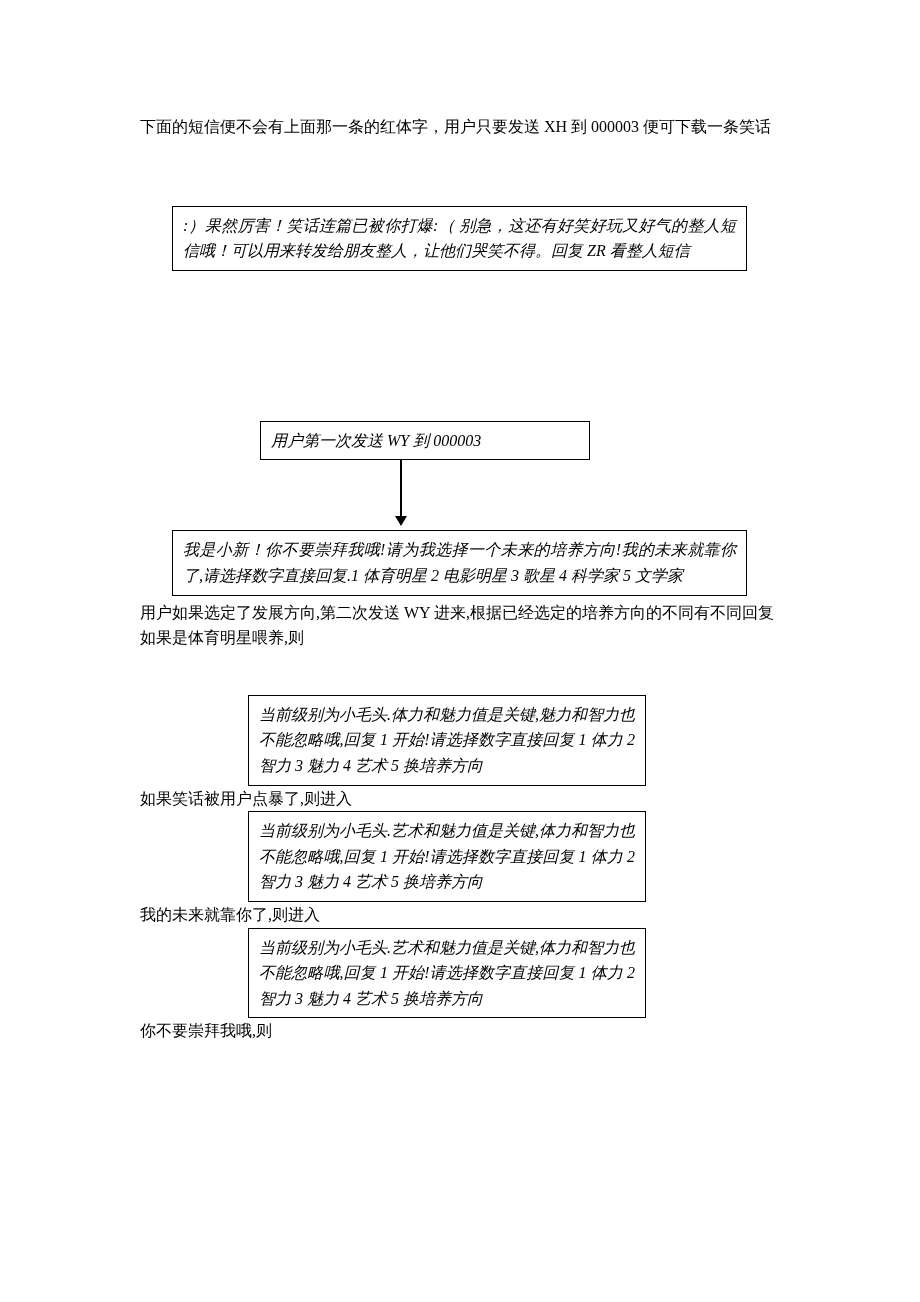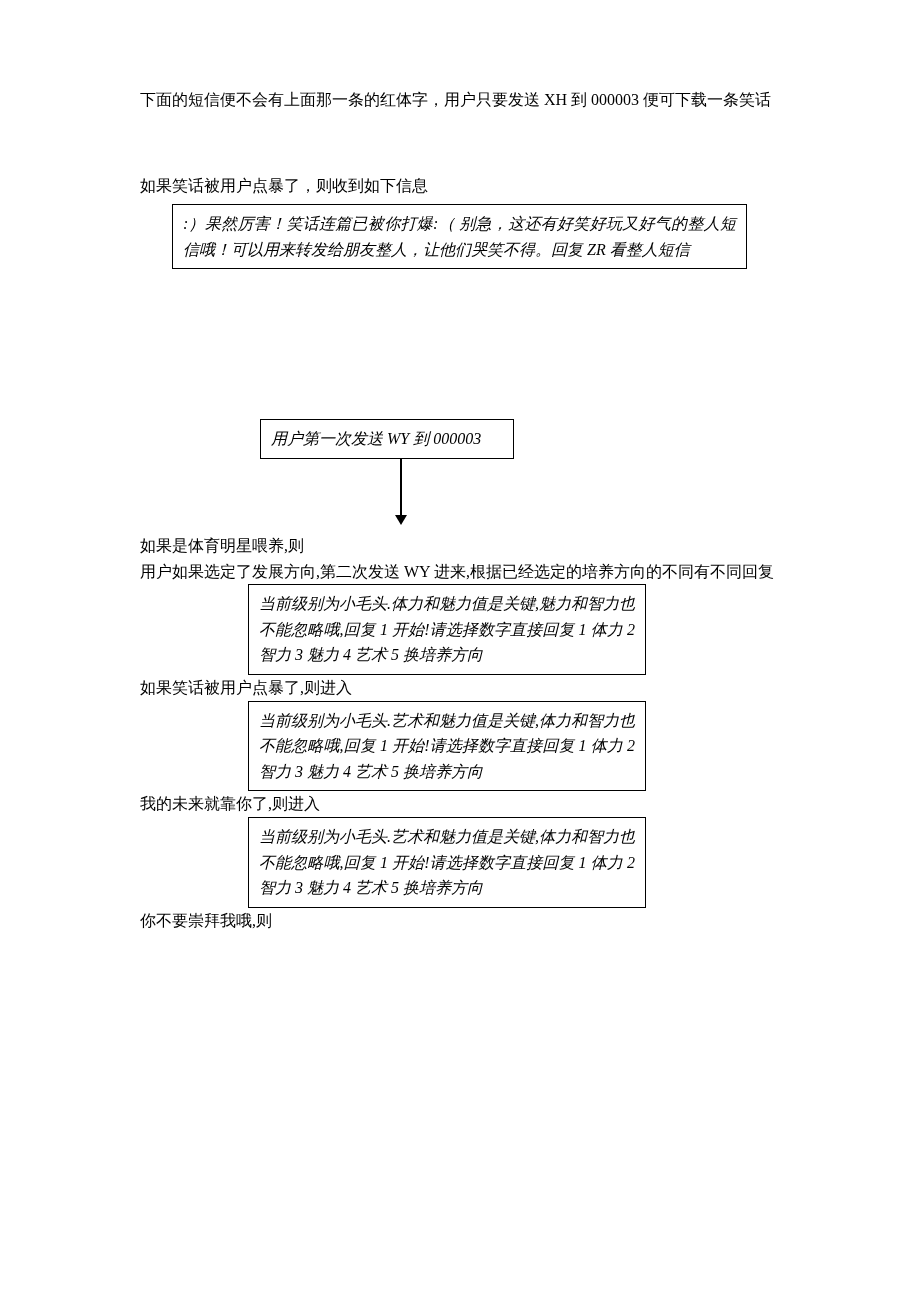--- a/index.html
+++ b/index.html
@@ -9,21 +9,21 @@
     font-family: "SimSun", "宋体", serif;
     font-size: 16px;
     color: #000;
     line-height: 1.6;
   }
   .page {
     width: 920px;
     height: 1302px;
     position: relative;
     box-sizing: border-box;
-    padding: 87px 140px 0 140px;
+    padding: 114px 140px 0 140px;
   }
   .para {
     margin: 0;
     text-align: justify;
   }
   .box {
     border: 1px solid #000;
     padding: 6px 10px;
     box-sizing: border-box;
     text-align: justify;
@@ -50,43 +50,43 @@
 </style>
 </head>
 <body>
 
 <div class="page">
 
   <p class="para">下面的短信便不会有上面那一条的红体字，用户只要发送 XH 到 000003 便可下载一条笑话</p>
 
   <div style="height:60px"></div>
 
-  <p class="para">如果笑话被用户点暴了，则收到如下信息</p>
 
   <div style="height:6px"></div>
 
   <div class="box" style="margin-left:32px; width:575px;">:）果然厉害！笑话连篇已被你打爆:（ 别急，这还有好笑好玩又好气的整人短信哦！可以用来转发给朋友整人，让他们哭笑不得。回复 ZR 看整人短信</div>
 
   <div style="height:150px"></div>
 
-  <div class="box" style="margin-left:120px; width:254px;">用户第一次发送 WY 到 000003</div>
+  <div class="box" style="margin-left:120px; width:330px;">用户第一次发送 WY 到 000003</div>
 
   <div class="arrow-wrap">
     <div class="arrow-line" style="left:260px; top:0; height:56px;"></div>
     <div class="arrow-head" style="left:255px; top:56px;"></div>
   </div>
 
+  <div class="box" style="margin-left:32px; width:575px;">我是小新！你不要崇拜我哦!请为我选择一个未来的培养方向!我的未来就靠你了,请选择数字直接回复.1 体育明星 2 电影明星 3 歌星 4 科学家 5 文学家</div>
 
   <div style="height:4px"></div>
 
+  <p class="para">用户如果选定了发展方向,第二次发送 WY 进来,根据已经选定的培养方向的不同有不同回复</p>
+
   <p class="para">如果是体育明星喂养,则</p>
 
-  <p class="para">用户如果选定了发展方向,第二次发送 WY 进来,根据已经选定的培养方向的不同有不同回复</p>
-
-  <div class="box" style="margin-left:108px; width:398px;">当前级别为小毛头.体力和魅力值是关键,魅力和智力也不能忽略哦,回复 1 开始!请选择数字直接回复 1 体力 2 智力 3 魅力 4 艺术 5 换培养方向</div>
+  <div class="box" style="margin-left:108px; width:398px;margin-top:44px;">当前级别为小毛头.体力和魅力值是关键,魅力和智力也不能忽略哦,回复 1 开始!请选择数字直接回复 1 体力 2 智力 3 魅力 4 艺术 5 换培养方向</div>
 
   <p class="para">如果笑话被用户点暴了,则进入</p>
 
   <div class="box" style="margin-left:108px; width:398px;">当前级别为小毛头.艺术和魅力值是关键,体力和智力也不能忽略哦,回复 1 开始!请选择数字直接回复 1 体力 2 智力 3 魅力 4 艺术 5 换培养方向</div>
 
   <p class="para">我的未来就靠你了,则进入</p>
 
   <div class="box" style="margin-left:108px; width:398px;">当前级别为小毛头.艺术和魅力值是关键,体力和智力也不能忽略哦,回复 1 开始!请选择数字直接回复 1 体力 2 智力 3 魅力 4 艺术 5 换培养方向</div>
 
   <p class="para">你不要崇拜我哦,则</p>

